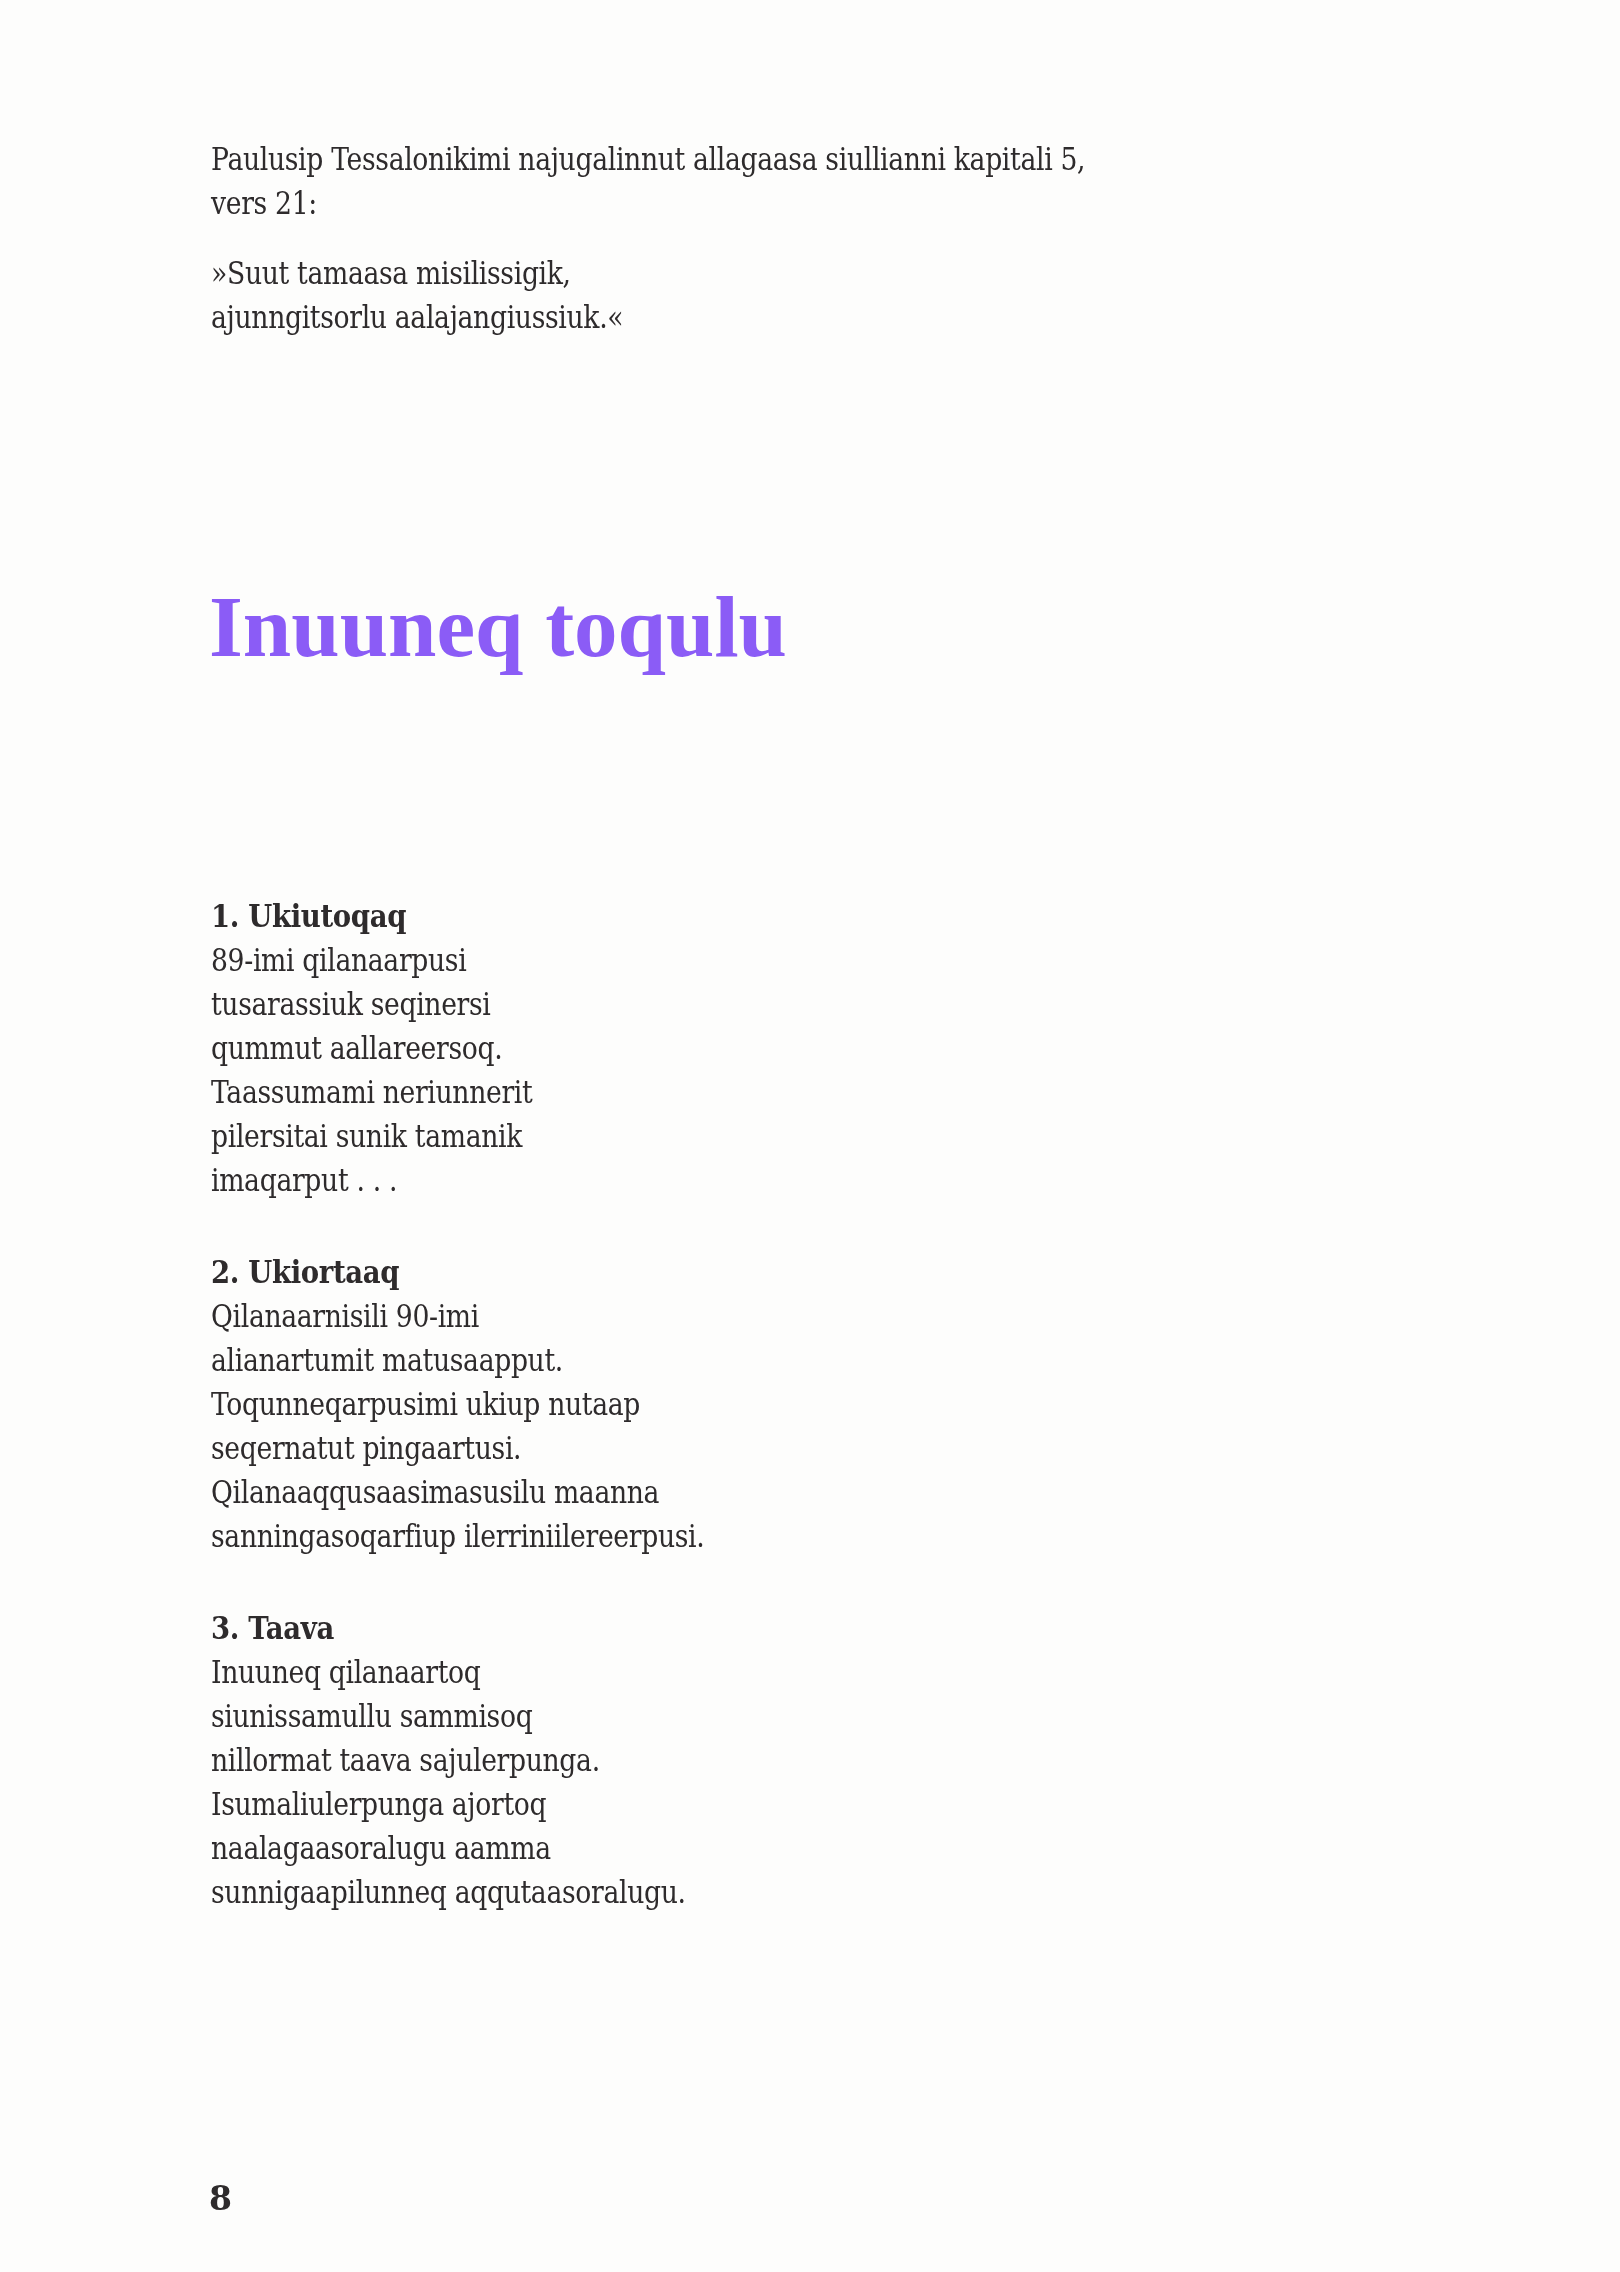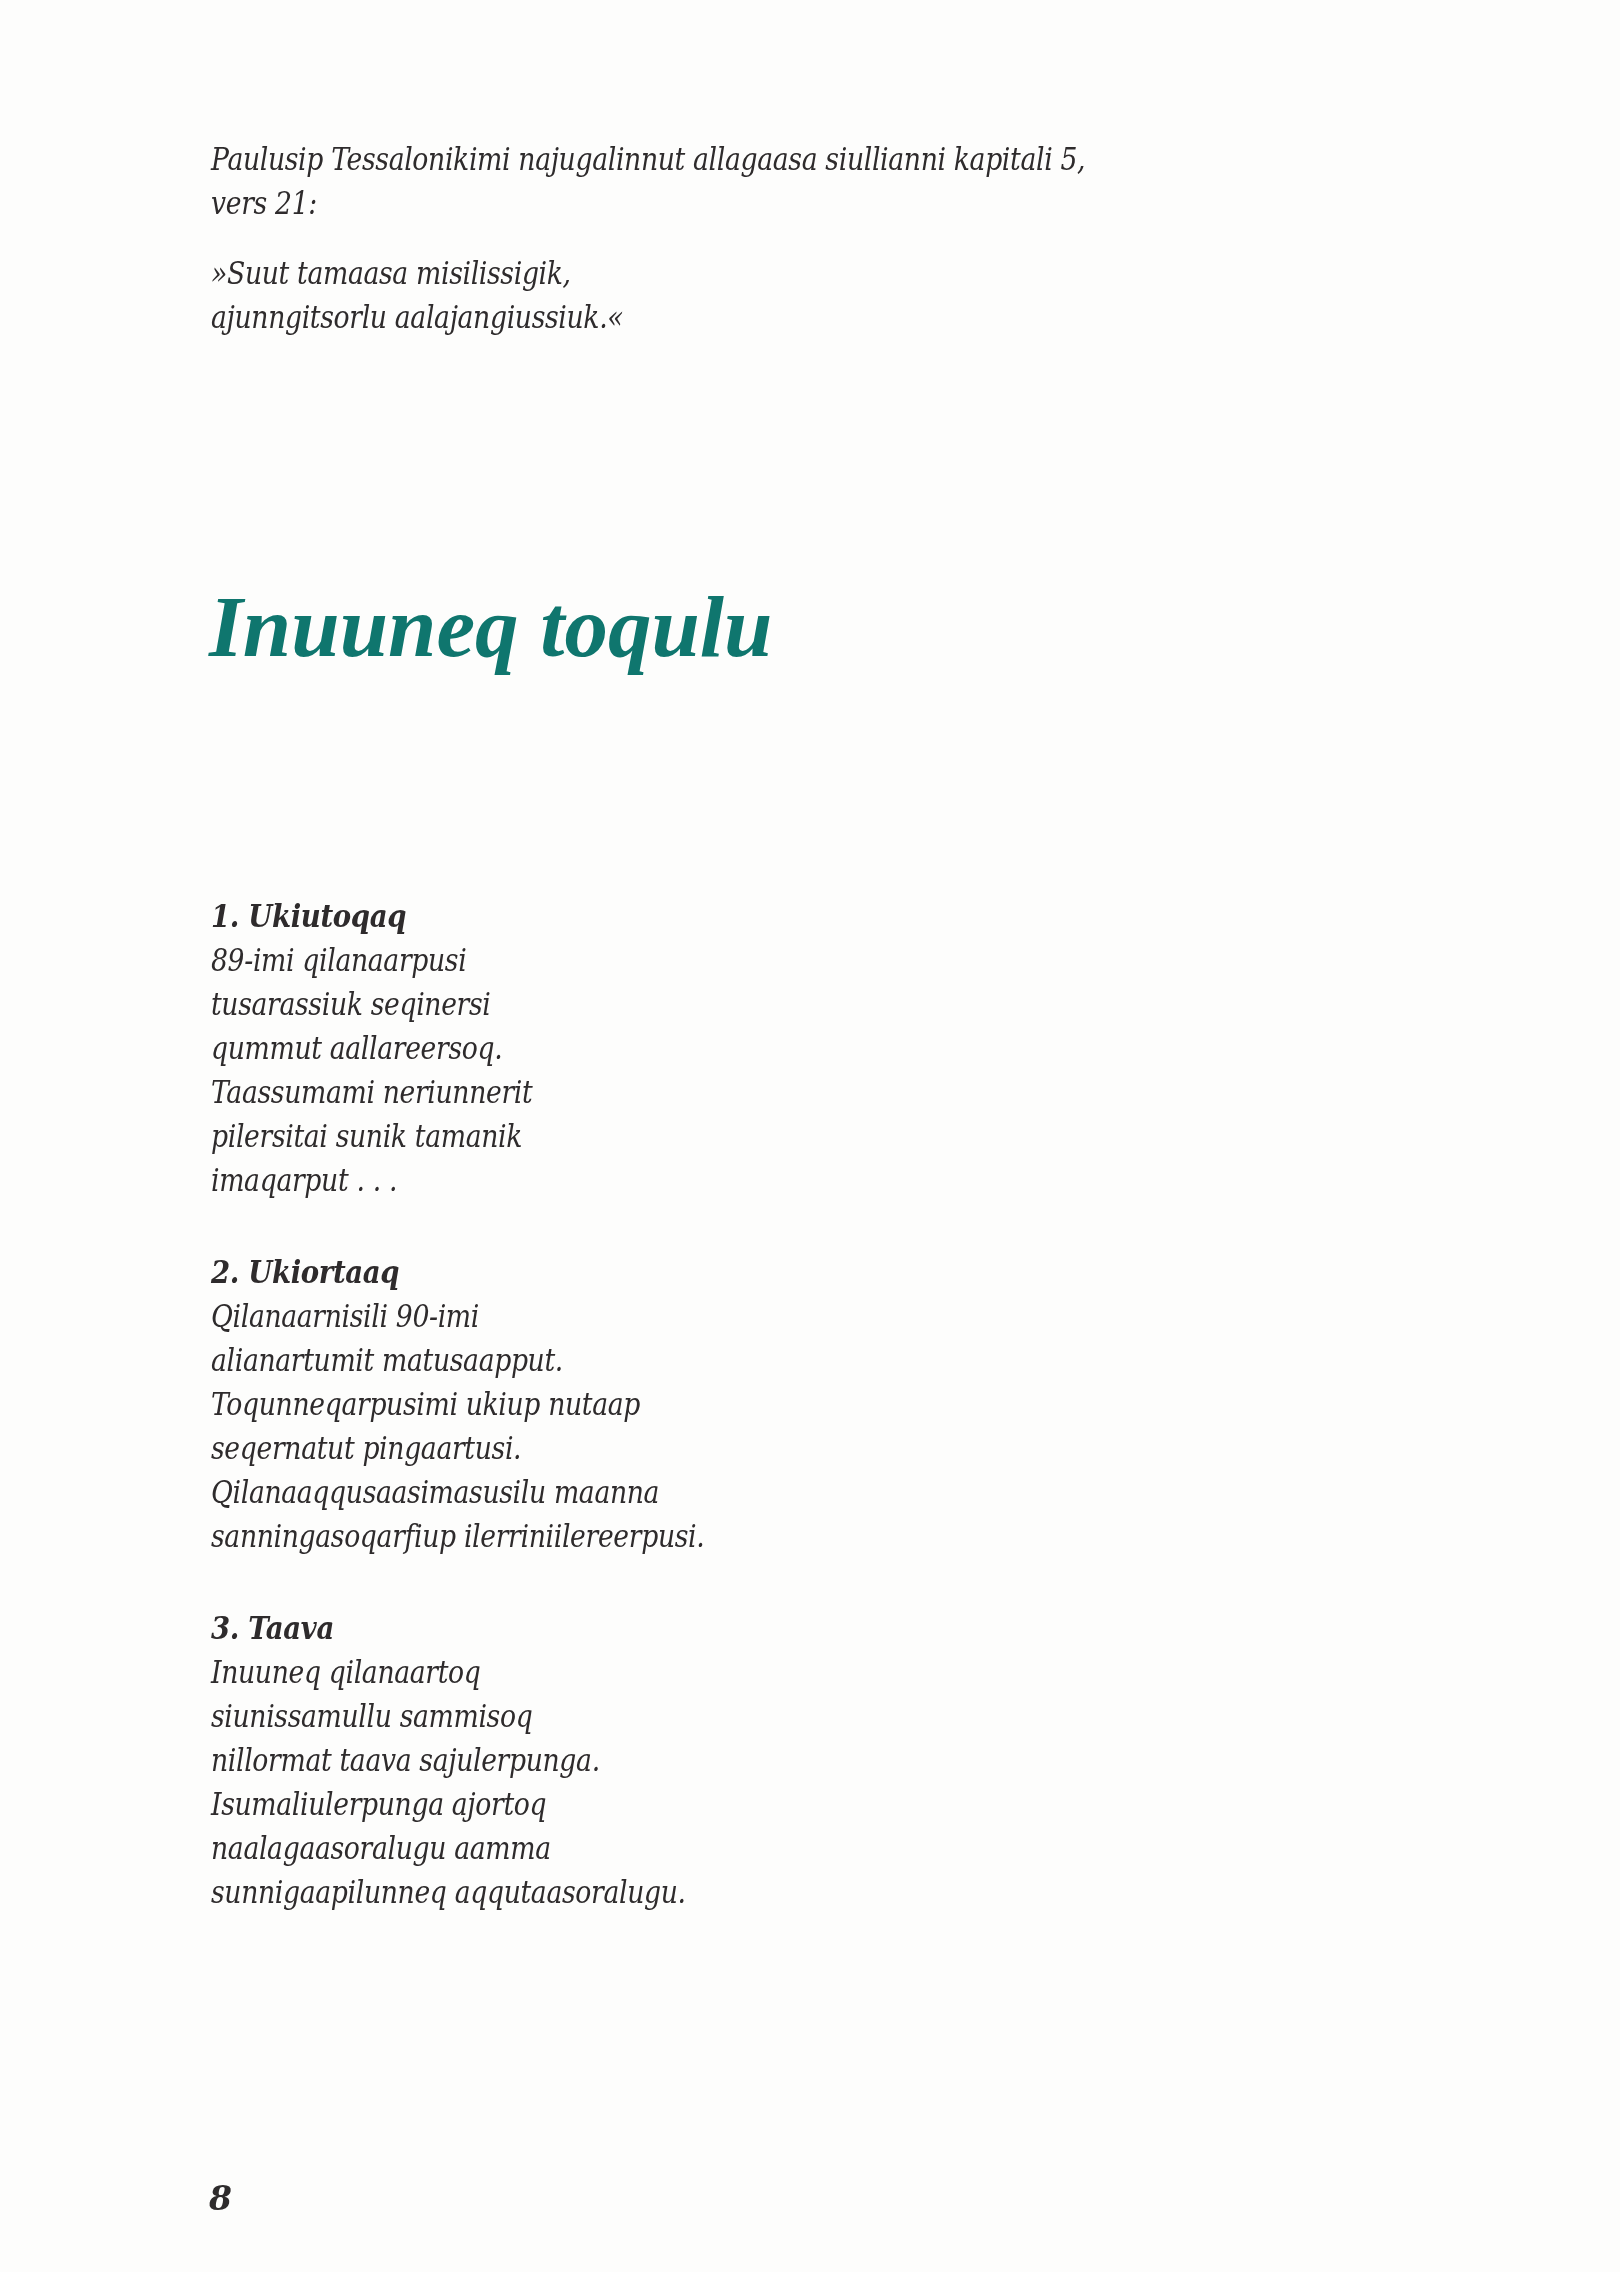--- a/index.html
+++ b/index.html
@@ -3,39 +3,39 @@
 <meta charset="utf-8">
 <style>
   html, body { margin: 0; padding: 0; }
   body {
     width: 1621px; height: 2273px;
     background: #fdfdfc;
     position: relative; overflow: hidden;
     color: #2e2b2c;
     font-family: "DejaVu Serif", "Liberation Serif", serif;
   }
-  .page { position: absolute; left: 0; top: 0; width: 1580px; height: 2273px; font-style: italic; }
+  .page { position: absolute; left: 0; top: 0; width: 1580px; height: 2273px; }
   .body-text {
     font-family: "DejaVu Serif", serif;
     font-size: 31px;
     line-height: 44px;
     letter-spacing: -0.4px;
     transform: scaleX(0.86);
     transform-origin: left top;
     white-space: nowrap;
   }
   #intro { position: absolute; left: 211px; top: 137px; }
   #quote { position: absolute; left: 211px; top: 251px; }
   #title {
     position: absolute; left: 209px; top: 577px;
     font-family: "Liberation Serif", serif;
     font-weight: bold;
     font-size: 87px;
     letter-spacing: 0px;
-    color: #0f766e;
+    color: #8b5cf6;
     margin: 0;
     line-height: 100px;
   }
   .section { position: absolute; left: 211px; }
   .section h2 {
     margin: 0;
     font-family: "DejaVu Serif", serif;
     font-weight: bold;
     font-size: 32px;
     line-height: 44px;

